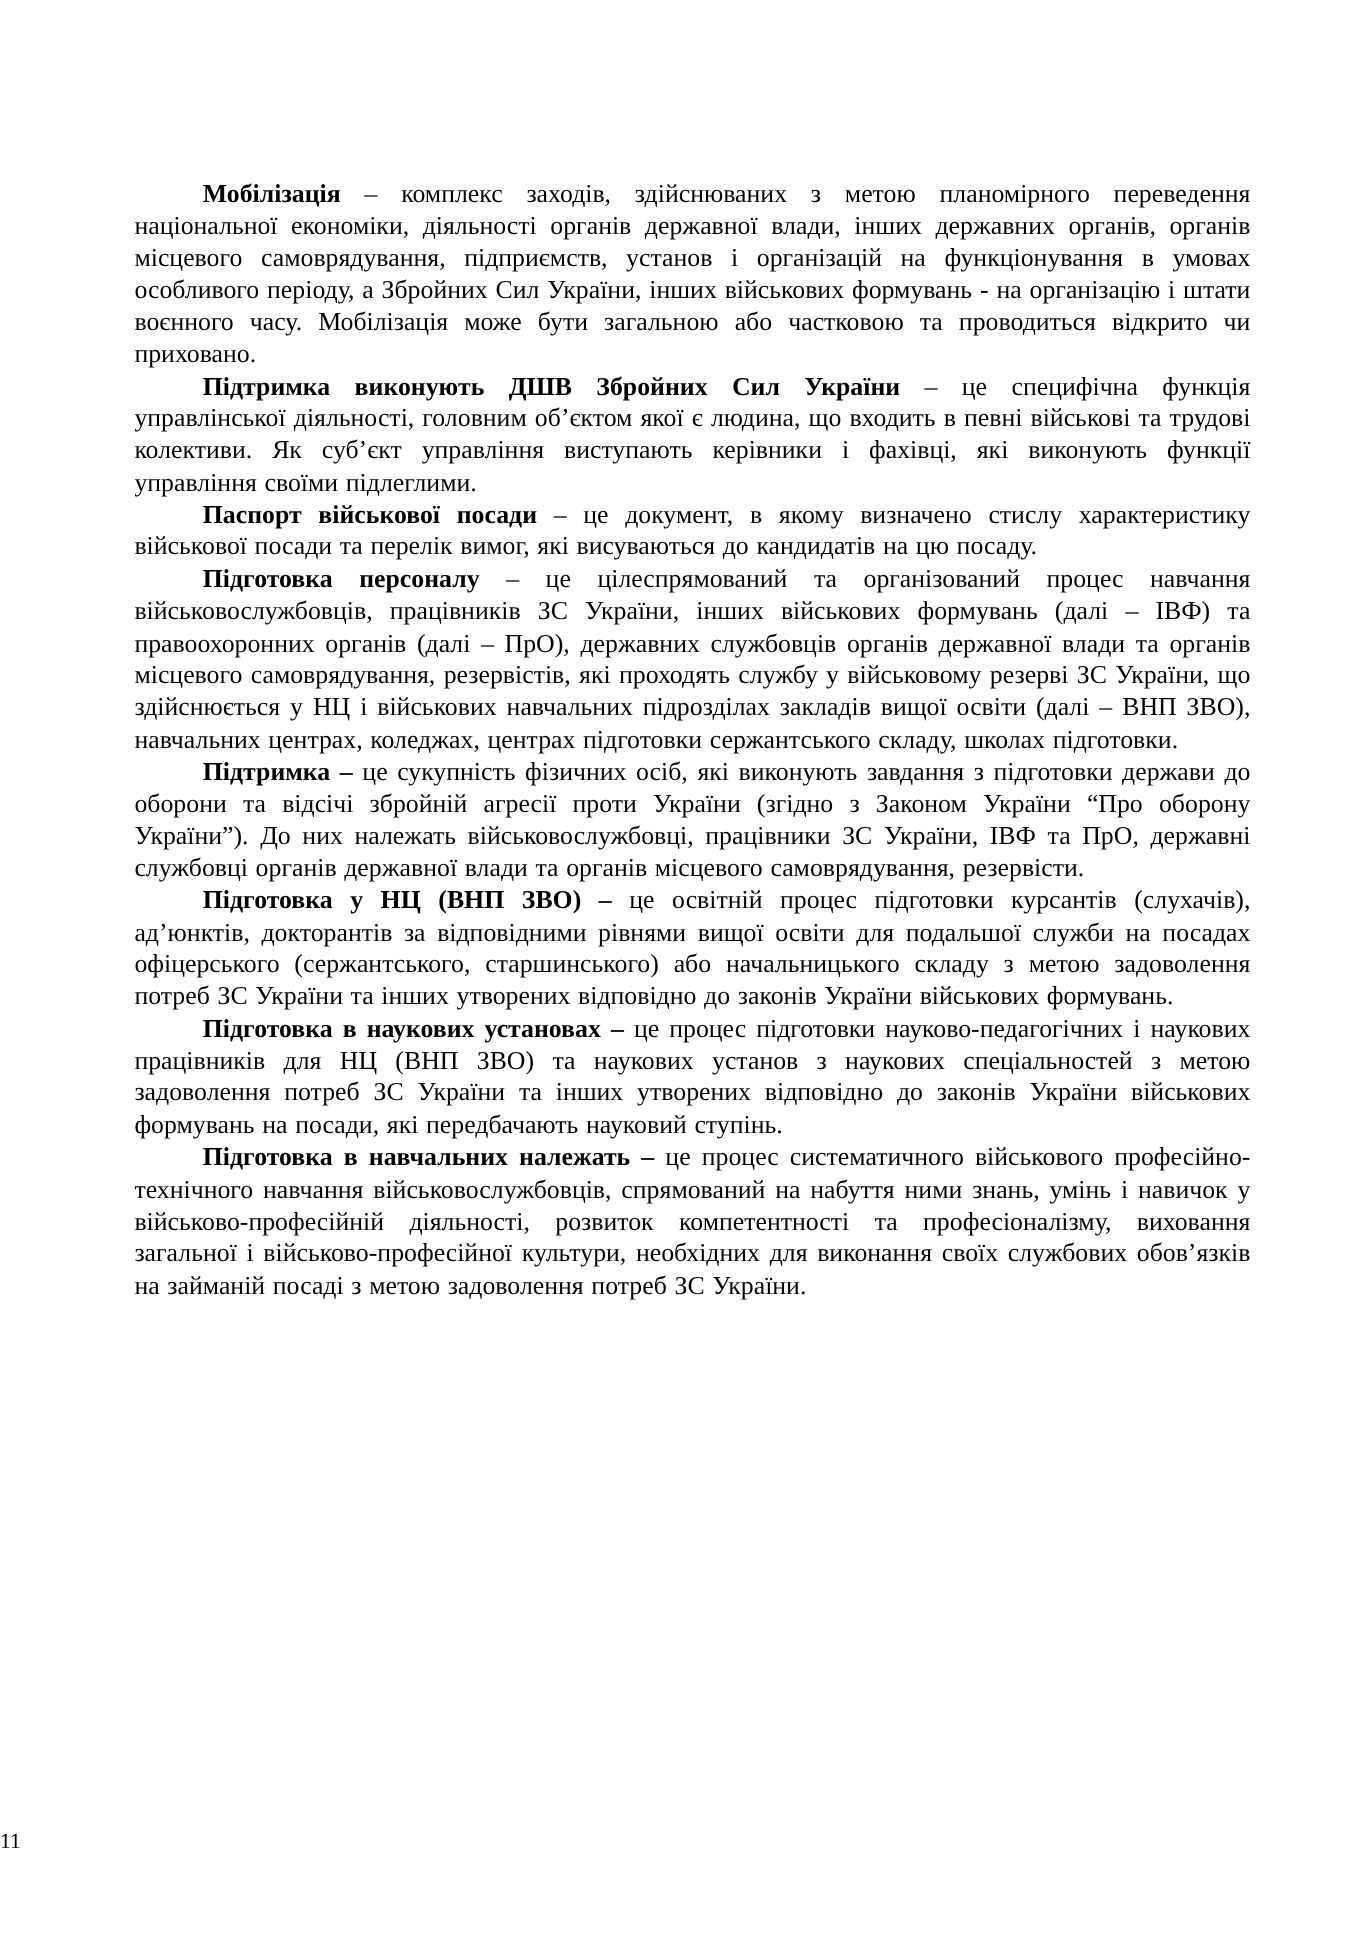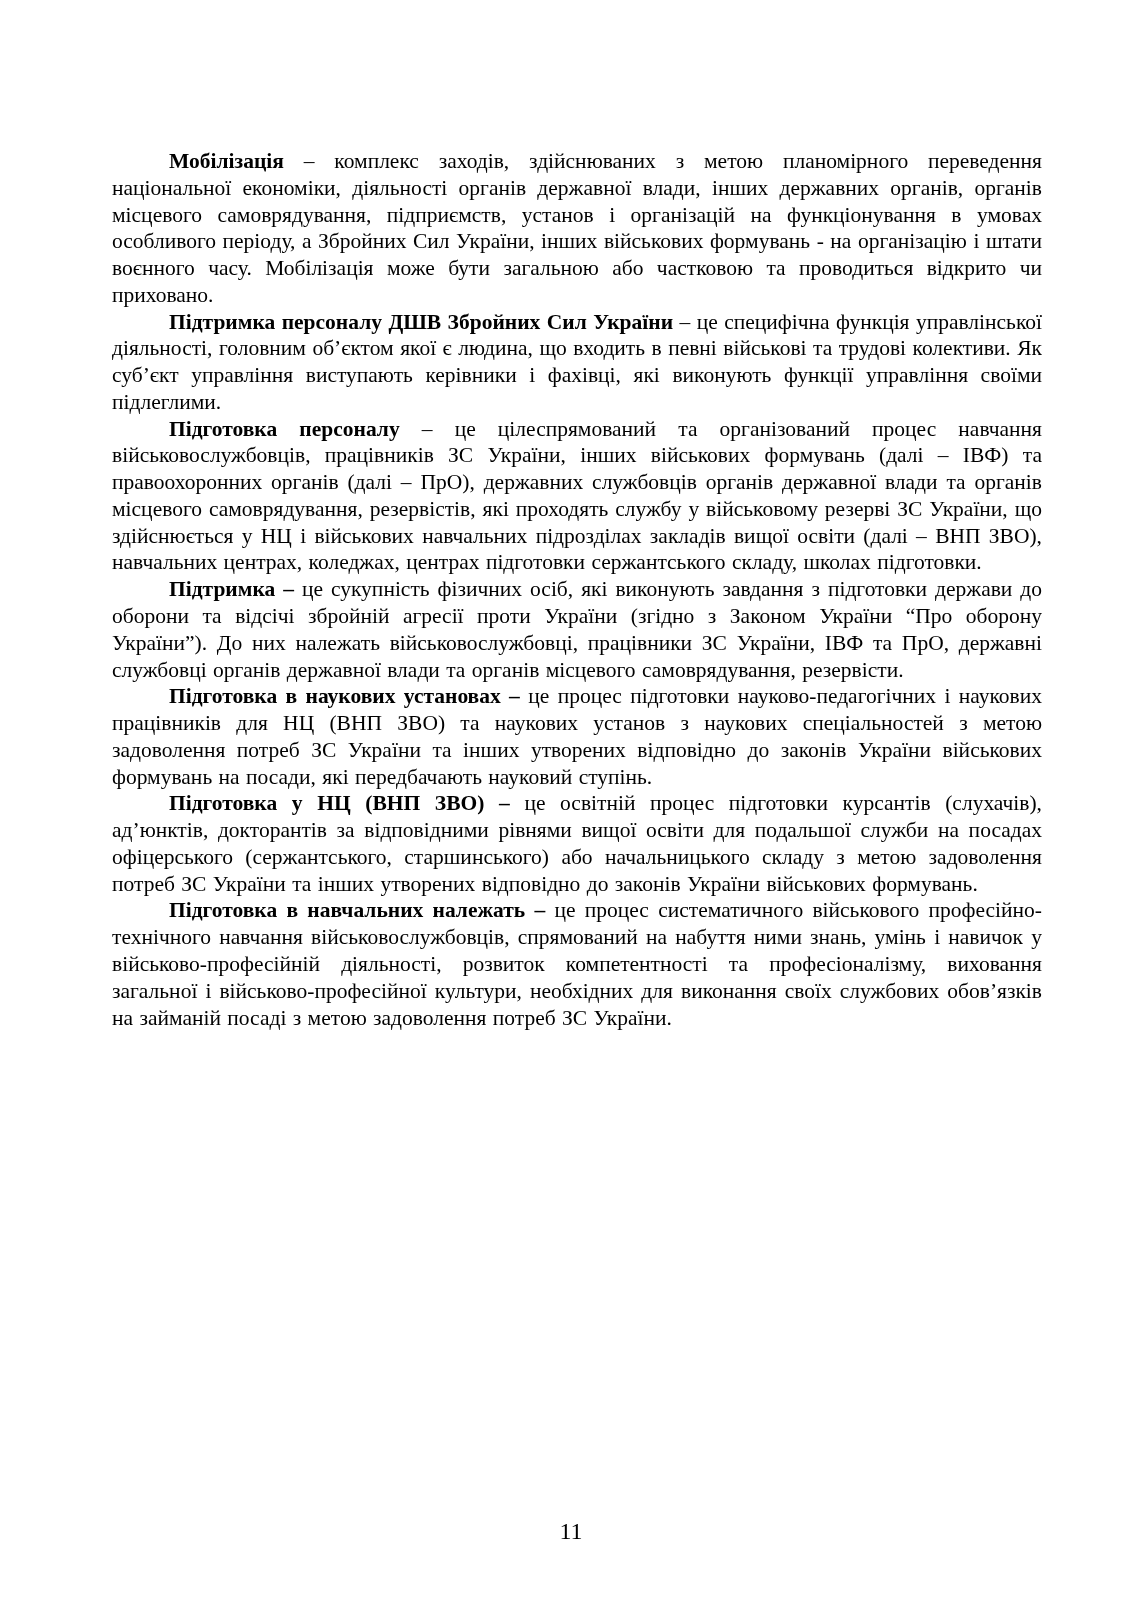--- a/index.html
+++ b/index.html
@@ -35,62 +35,66 @@
     word-spacing: 1px;
   }
   .para .term {
     font-weight: bold;
   }
   .page-number {
     position: absolute;
     bottom: 92px;
     left: 0;
     width: 100%;
-    text-align: center;
-    font-size: 24px;
+    text-align: left;
+    font-size: 18px;
     color: #000000;
   }
 </style>
 </head>
 <body>
 
 <div class="page">
   <div class="content">
 
     <p class="para">
       <b class="term">Мобілізація</b>
       <span>– комплекс заходів, здійснюваних з метою планомірного переведення національної економіки, діяльності органів державної влади, інших державних органів, органів місцевого самоврядування, підприємств, установ і організацій на функціонування в умовах особливого періоду, а Збройних Сил України, інших військових формувань - на організацію і штати воєнного часу. Мобілізація може бути загальною або частковою та проводиться відкрито чи приховано.</span>
     </p>
 
 
 
     <p class="para">
-      <b class="term">Підтримка персоналу ДШВ Збройних Сил України</b>
+      <b class="term">Підтримка виконують ДШВ Збройних Сил України</b>
       <span>– це специфічна функція управлінської діяльності, головним об’єктом якої є людина, що входить в певні військові та трудові колективи. Як суб’єкт управління виступають керівники і фахівці, які виконують функції управління своїми підлеглими.</span>
     </p>
 
+    <p class="para">
+      <b class="term">Паспорт військової посади</b>
+      <span>– це документ, в якому визначено стислу характеристику військової посади та перелік вимог, які висуваються до кандидатів на цю посаду.</span>
+    </p>
 
     <p class="para">
       <b class="term">Підготовка персоналу</b>
       <span>– це цілеспрямований та організований процес навчання військовослужбовців, працівників ЗС України, інших військових формувань (далі – ІВФ) та правоохоронних органів (далі – ПрО), державних службовців органів державної влади та органів місцевого самоврядування, резервістів, які проходять службу у військовому резерві ЗС України, що здійснюється у НЦ і військових навчальних підрозділах закладів вищої освіти (далі – ВНП ЗВО), навчальних центрах, коледжах, центрах підготовки сержантського складу, школах підготовки.</span>
     </p>
 
     <p class="para">
       <b class="term">Підтримка –</b>
       <span>це сукупність фізичних осіб, які виконують завдання з підготовки держави до оборони та відсічі збройній агресії проти України (згідно з Законом України “Про оборону України”). До них належать військовослужбовці, працівники ЗС України, ІВФ та ПрО, державні службовці органів державної влади та органів місцевого самоврядування, резервісти.</span>
     </p>
 
     <p class="para">
-      <b class="term">Підготовка в наукових установах –</b>
-      <span>це процес підготовки науково-педагогічних і наукових працівників для НЦ (ВНП ЗВО) та наукових установ з наукових спеціальностей з метою задоволення потреб ЗС України та інших утворених відповідно до законів України військових формувань на посади, які передбачають науковий ступінь.</span>
+      <b class="term">Підготовка у НЦ (ВНП ЗВО) –</b>
+      <span>це освітній процес підготовки курсантів (слухачів), ад’юнктів, докторантів за відповідними рівнями вищої освіти для подальшої служби на посадах офіцерського (сержантського, старшинського) або начальницького складу з метою задоволення потреб ЗС України та інших утворених відповідно до законів України військових формувань.</span>
     </p>
 
     <p class="para">
-      <b class="term">Підготовка у НЦ (ВНП ЗВО) –</b>
-      <span>це освітній процес підготовки курсантів (слухачів), ад’юнктів, докторантів за відповідними рівнями вищої освіти для подальшої служби на посадах офіцерського (сержантського, старшинського) або начальницького складу з метою задоволення потреб ЗС України та інших утворених відповідно до законів України військових формувань.</span>
+      <b class="term">Підготовка в наукових установах –</b>
+      <span>це процес підготовки науково-педагогічних і наукових працівників для НЦ (ВНП ЗВО) та наукових установ з наукових спеціальностей з метою задоволення потреб ЗС України та інших утворених відповідно до законів України військових формувань на посади, які передбачають науковий ступінь.</span>
     </p>
 
     <p class="para">
       <b class="term">Підготовка в навчальних належать –</b>
       <span>це процес систематичного військового професійно-технічного навчання військовослужбовців, спрямований на набуття ними знань, умінь і навичок у військово-професійній діяльності, розвиток компетентності та професіоналізму, виховання загальної і військово-професійної культури, необхідних для виконання своїх службових обов’язків на займаній посаді з метою задоволення потреб ЗС України.</span>
     </p>
 
   </div>
 
   <div class="page-number">11</div>

